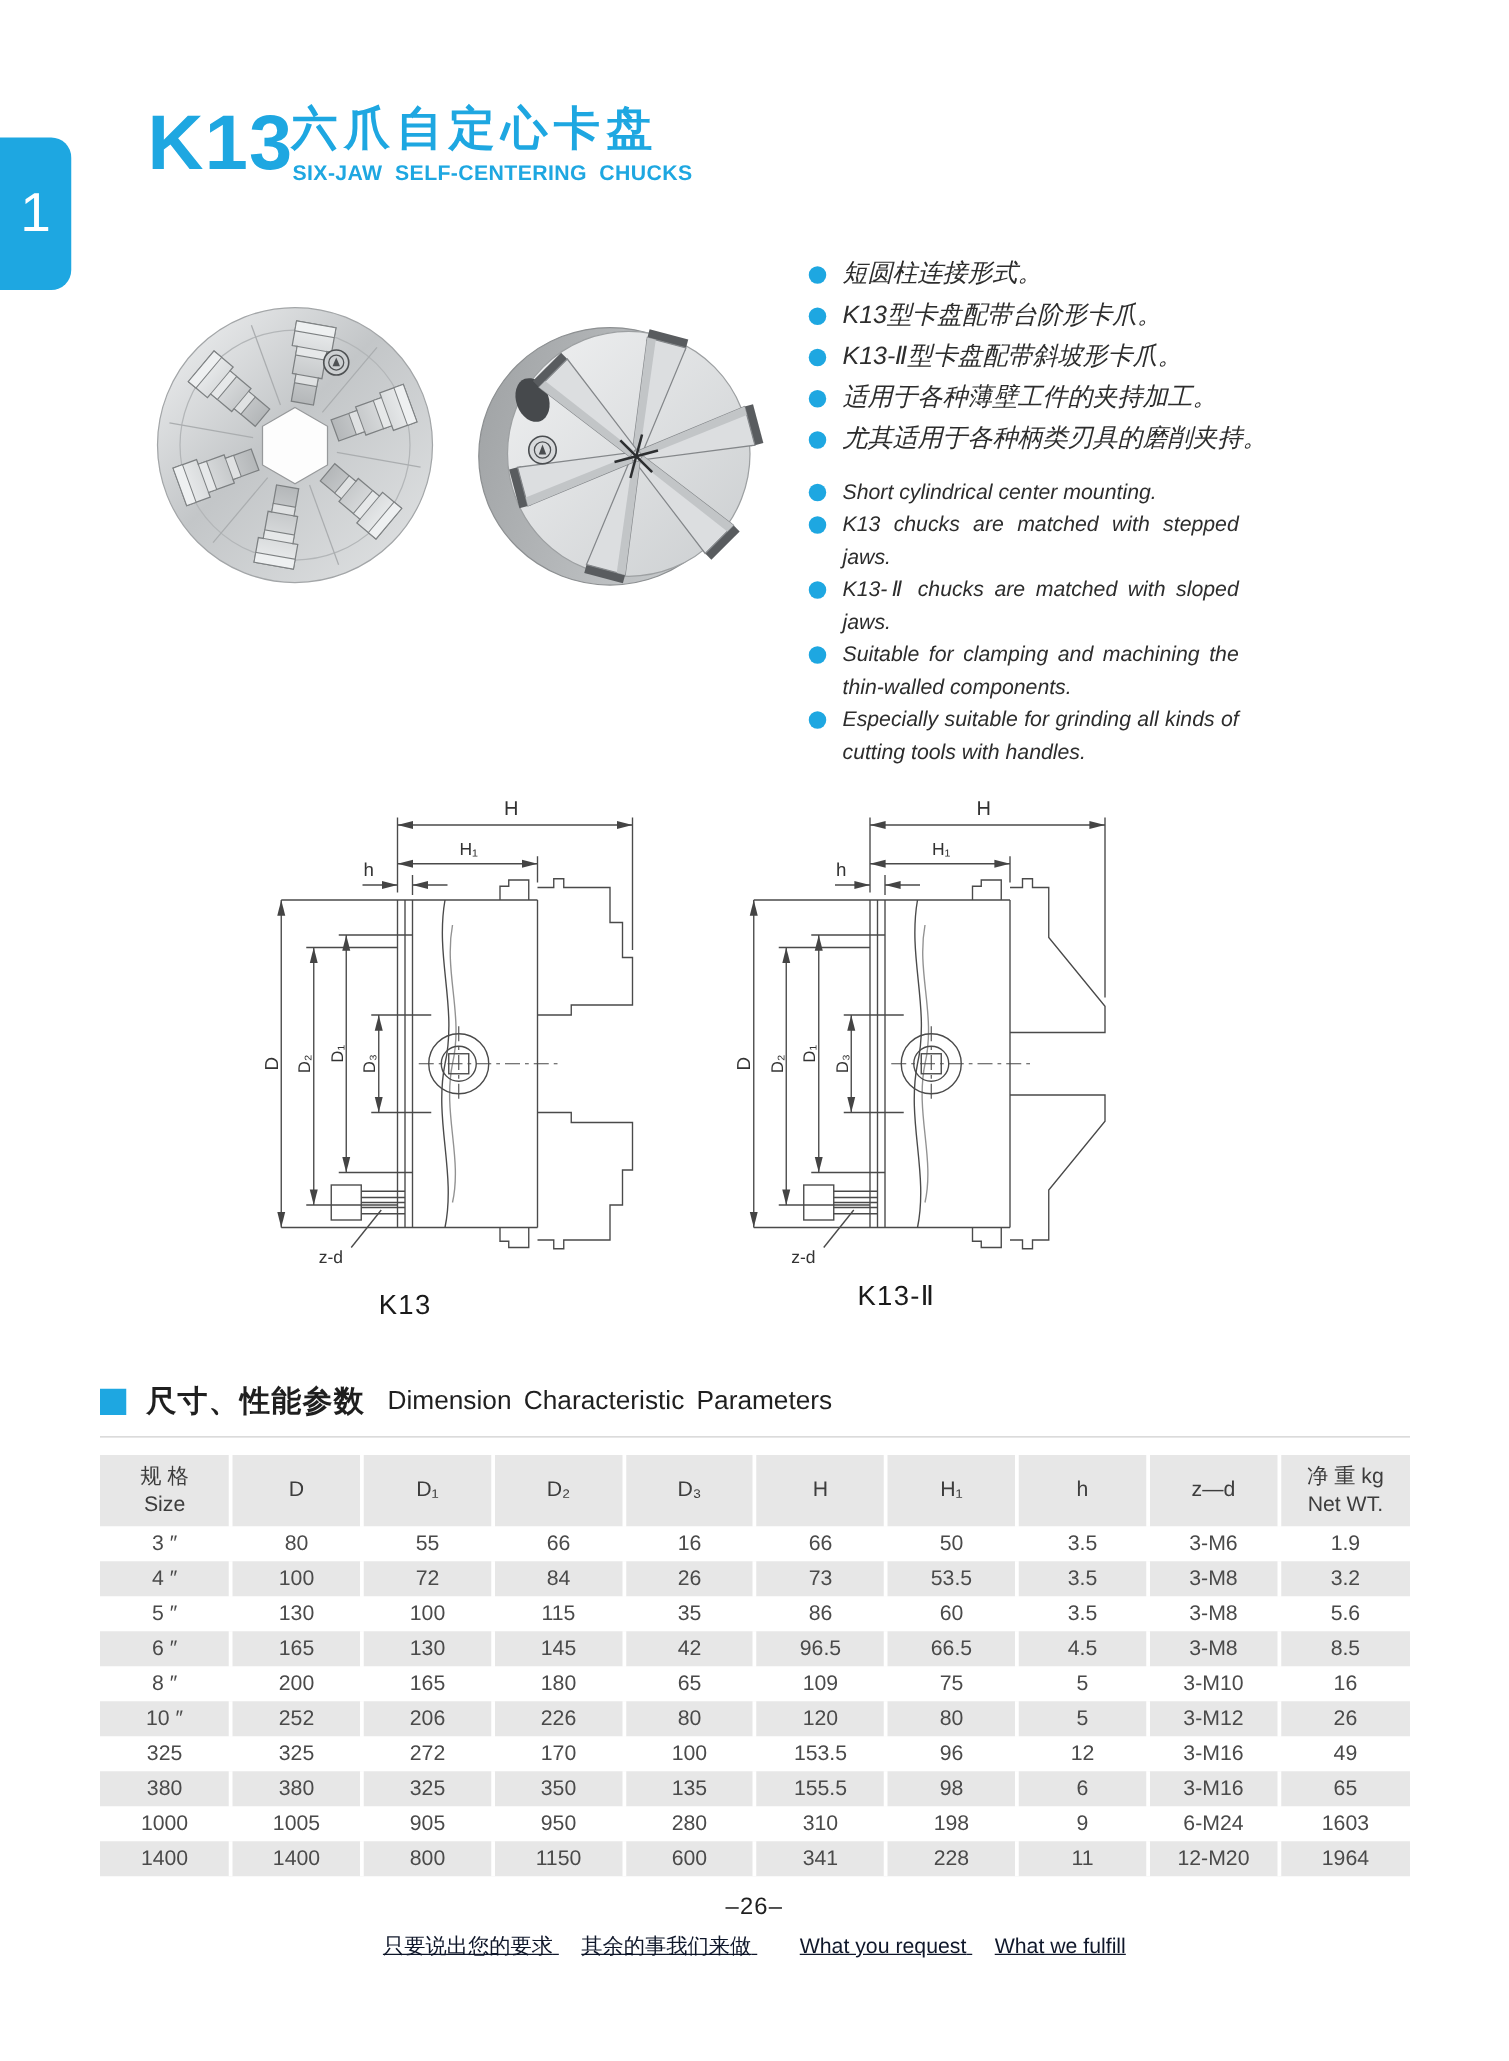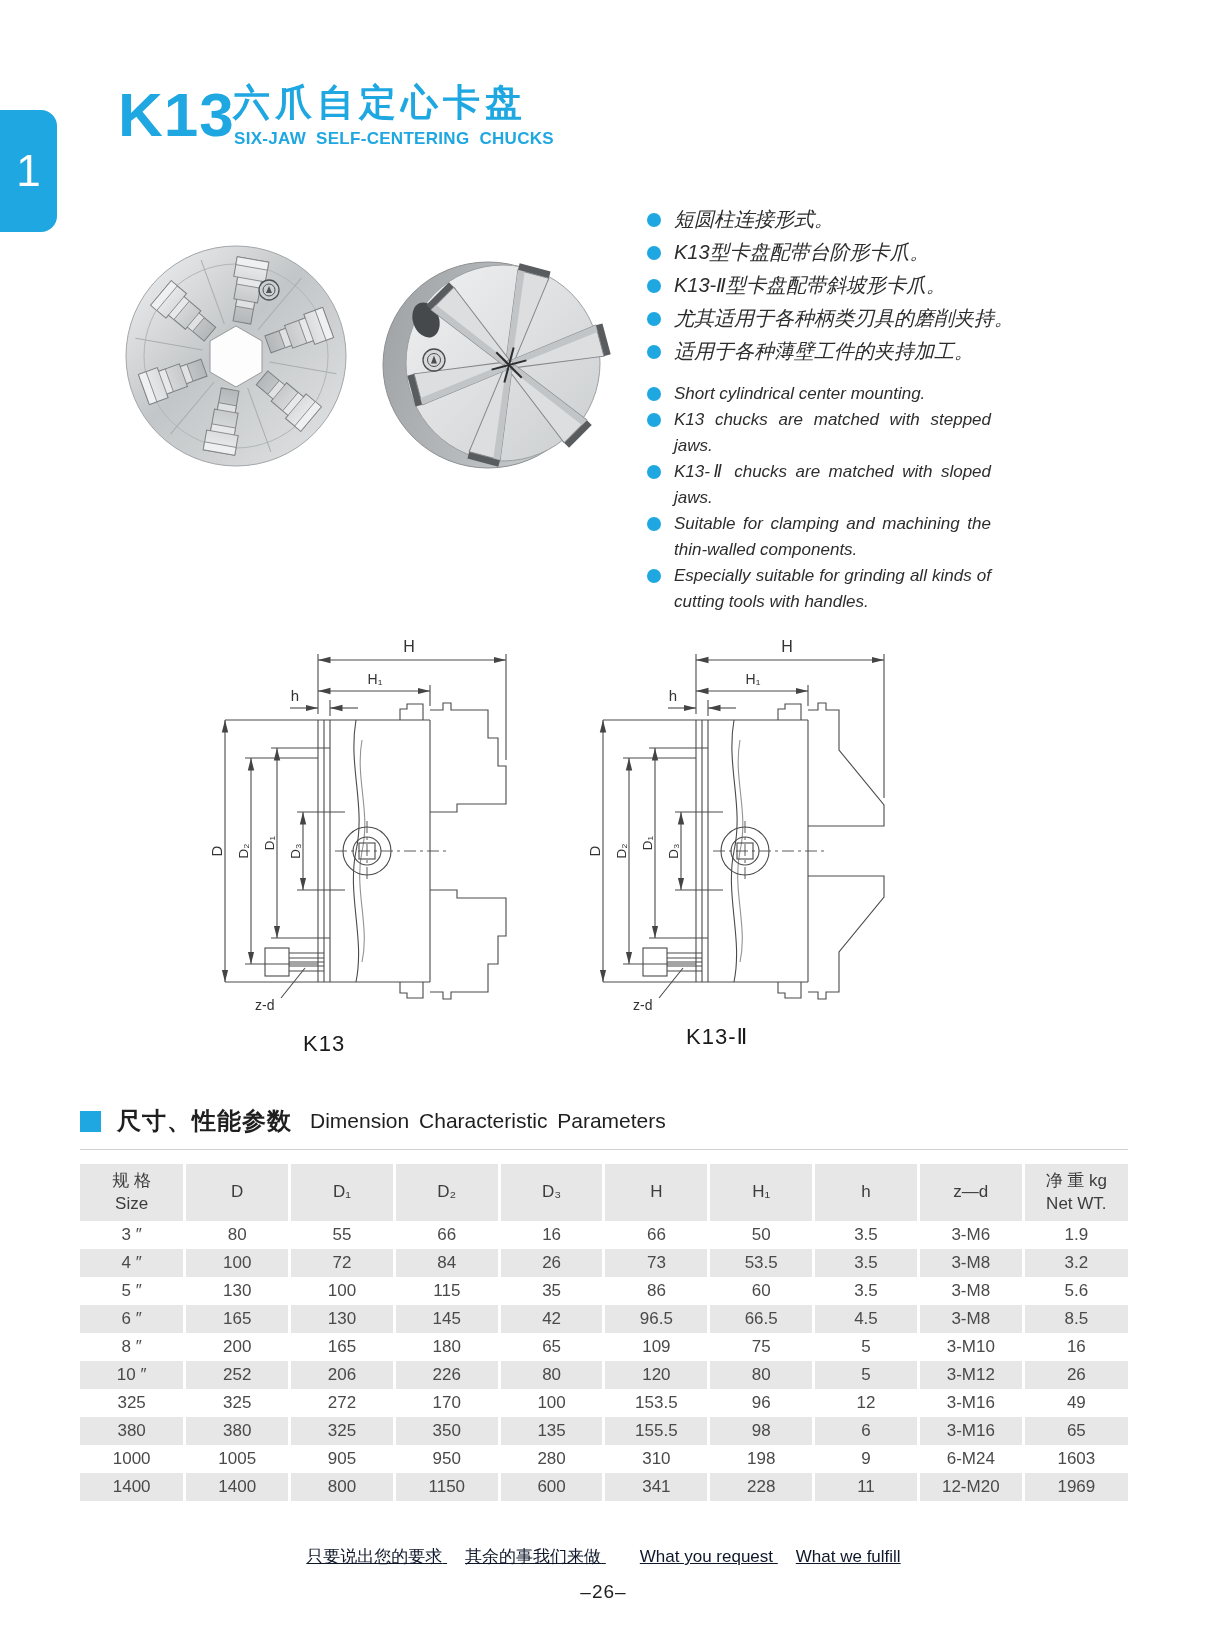--- a/index.html
+++ b/index.html
@@ -58,21 +58,21 @@
     height:57px; line-height:1.3; text-align:center; }
   .params-table td { height:28px; font-size:17px; color:#4a4a4a; text-align:center; padding:0; }
   .params-table th + th, .params-table td + td { border-left:3px solid #fff; }
   .params-table tr.row-gray td { background:#e7e7e7; }
 
   
   .footer-line { position:absolute; top:1545px; left:0; width:1207px; text-align:center;
     font-size:17px; color:#0f172a;text-decoration:underline; }
   .footer-line .gap { margin-left:18px; }
   .footer-line .gap-lg { margin-left:34px; }
-  .page-number { position:absolute; top:1581px; left:0; width:1207px; text-align:center;
+  .page-number { position:absolute; top:1515px; left:0; width:1207px; text-align:center;
     font-size:19px; color:#1f1f1f; letter-spacing:1px; }
 </style>
 </head>
 <body>
 
 <div class="page">
 
   <div class="side-tab">
     <span>1</span>
   </div>
@@ -220,22 +220,22 @@
         <circle r="6.5" fill="none" stroke="#4a4d50"></circle>
         <path d="M-3,3.5 L0,-4.5 L3,3.5 Z" fill="#4a4d50"></path>
       </g>
     </g>
   </svg>
 
   <ul class="features features-zh">
       <li><span class="dot"></span><span>短圆柱连接形式。</span></li>
       <li><span class="dot"></span><span>K13型卡盘配带台阶形卡爪。</span></li>
       <li><span class="dot"></span><span>K13-Ⅱ型卡盘配带斜坡形卡爪。</span></li>
+      <li><span class="dot"></span><span>适用于各种薄壁工件的夹持加工。</span></li>
       <li><span class="dot"></span><span>尤其适用于各种柄类刃具的磨削夹持。</span></li>
-      <li><span class="dot"></span><span>适用于各种薄壁工件的夹持加工。</span></li>
     </ul>
   <ul class="features features-en">
       <li><span class="dot"></span><span>Short cylindrical center mounting.</span></li>
       <li><span class="dot"></span><span>K13 chucks are matched with stepped jaws.</span></li>
       <li><span class="dot"></span><span>K13-Ⅱ chucks are matched with sloped jaws.</span></li>
       <li><span class="dot"></span><span>Suitable for clamping and machining the thin-walled components.</span></li>
       <li><span class="dot"></span><span>Especially suitable for grinding all kinds of cutting tools with handles.</span></li>
     </ul>
 
   <svg class="drawing-left" width="320" height="420" viewBox="0 0 320 420">
@@ -506,21 +506,21 @@
         <tr class="row-gray">
           <td>1400</td>
           <td>1400</td>
           <td>800</td>
           <td>1150</td>
           <td>600</td>
           <td>341</td>
           <td>228</td>
           <td>11</td>
           <td>12-M20</td>
-          <td>1969</td>
+          <td>1964</td>
         </tr>
       </tbody>
   </table>
 
   <div class="footer-line">
     <span>只要说出您的要求</span>
     <span class="gap">其余的事我们来做</span>
     <span class="gap-lg">What you request</span>
     <span class="gap">What we fulfill</span>
   </div>

